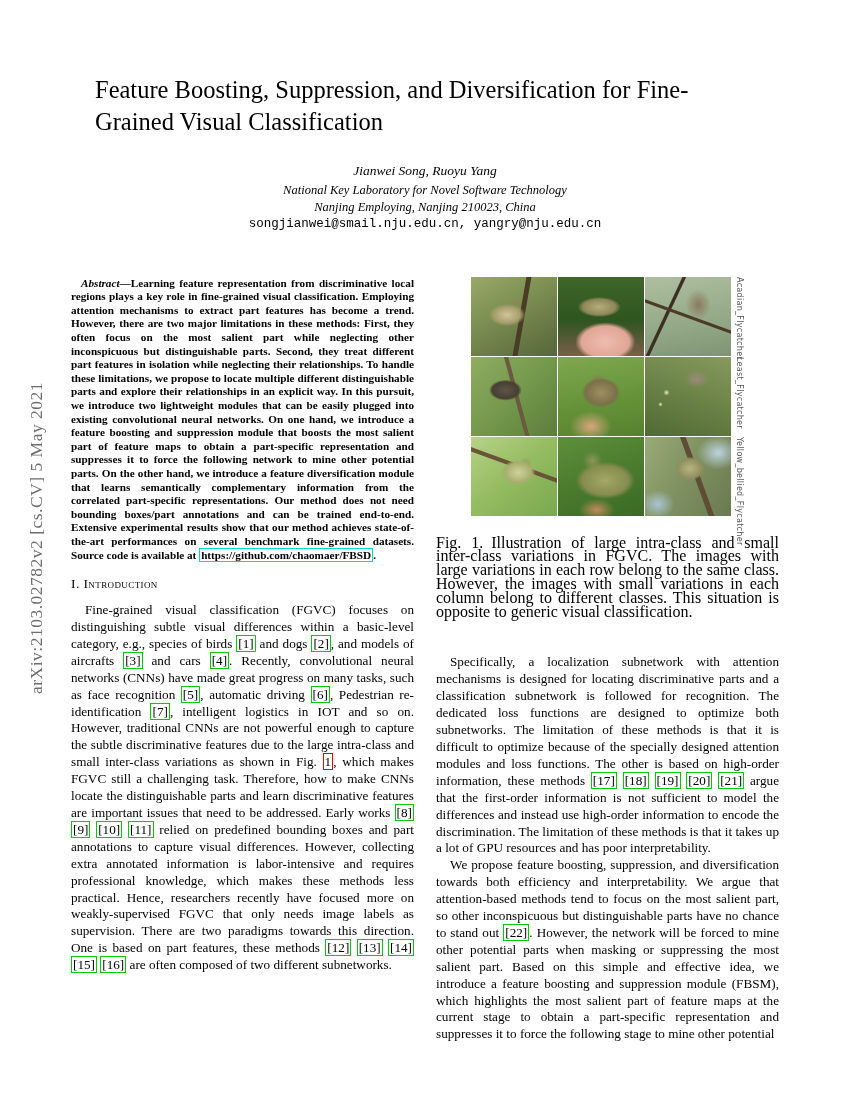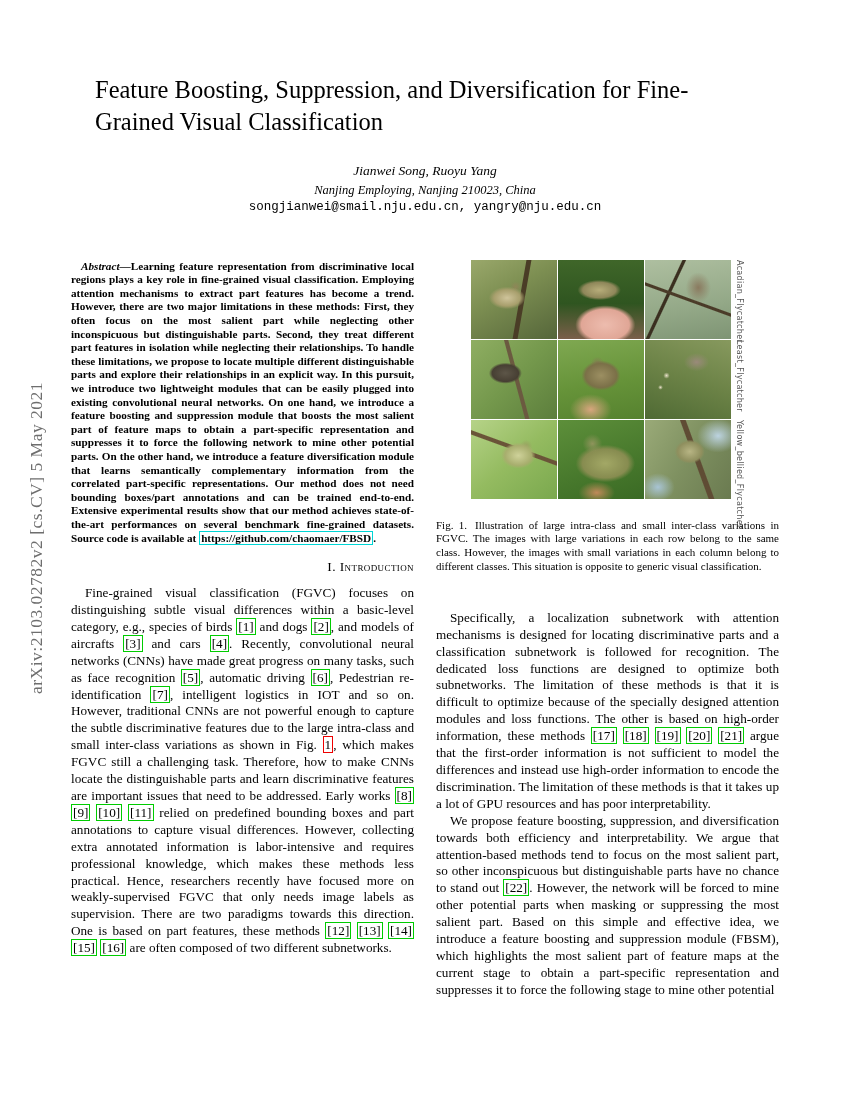--- a/index.html
+++ b/index.html
@@ -33,21 +33,21 @@
 
   
   .abstract {
     font-weight:bold; font-size:11.2px; line-height:13.6px;
     text-align:justify; text-indent:10px;
   }
   .abstract .lead { font-style:italic; }
 
   
   .sec-heading {
-    text-align:right; font-size:13.5px; margin:14px 0 10px 0;
+    text-align:left; font-size:13.5px; margin:14px 0 10px 0;
     font-variant:small-caps; letter-spacing:0.4px;
   }
   .sec-heading .sec-num { font-variant:normal; }
 
   
   .body-para {
     font-size:13.2px; line-height:16.9px; text-align:justify; text-indent:14px;
   }
 
   
@@ -62,21 +62,21 @@
     display:grid; grid-template-columns:repeat(3,86px); grid-auto-rows:79px;
     gap:1px; background:#fff;
   }
   .cell { width:86px; height:79px; }
   .labels-col { display:flex; flex-direction:column; gap:1px; margin-left:4px; }
   .row-label {
     height:79px; writing-mode:vertical-rl;
     font-family:"DejaVu Sans", sans-serif; font-size:8px; color:#555;
     overflow:visible; white-space:nowrap; letter-spacing:0.3px;
   }
-  .caption { font-size:11px; line-height:13.8px; text-align:justify; margin-bottom:36px; }
+  .caption { font-size:16px; line-height:13.8px; text-align:justify; margin-bottom:36px; }
   .caption .cap-label { margin-right:8px; }
 
   
   .c1 { background:
     radial-gradient(ellipse 26px 16px at 42% 48%, #cfc49b 0%, #a89f6d 50%, transparent 70%),
     radial-gradient(circle 8px at 52% 34%, #8f8658 0%, transparent 70%),
     linear-gradient(100deg, transparent 55%, #4a3d26 56%, #4a3d26 60%, transparent 61%),
     linear-gradient(150deg, #9aa86b 0%, #7d8f52 40%, #55663a 100%); }
   .c2 { background:
     radial-gradient(ellipse 30px 14px at 48% 38%, #b7ad7a 0%, #8f875a 55%, transparent 72%),
@@ -122,20 +122,21 @@
 <body>
 
 <div class="page">
 
   <div class="watermark">arXiv:2103.02782v2  [cs.CV]  5 May 2021</div>
 
   <div class="title">Feature Boosting, Suppression, and Diversification for Fine-Grained Visual Classification</div>
 
   <div class="authors-block">
     <div class="author-names">Jianwei Song, Ruoyu Yang</div>
+    <div class="affil">National Key Laboratory for Novel Software Technology</div>
     <div class="affil">Nanjing Employing, Nanjing 210023, China</div>
     <div class="emails">songjianwei@smail.nju.edu.cn, yangry@nju.edu.cn</div>
   </div>
 
   <div class="columns">
 
     <div class="col">
       <div class="abstract"><span class="lead">Abstract</span><span>—</span><span><span>Learning feature representation from discriminative local regions plays a key role in fine-grained visual classification. Employing attention mechanisms to extract part features has become a trend. However, there are two major limitations in these methods: First, they often focus on the most salient part while neglecting other inconspicuous but distinguishable parts. Second, they treat different part features in isolation while neglecting their relationships. To handle these limitations, we propose to locate multiple different distinguishable parts and explore their relationships in an explicit way. In this pursuit, we introduce two lightweight modules that can be easily plugged into existing convolutional neural networks. On one hand, we introduce a feature boosting and suppression module that boosts the most salient part of feature maps to obtain a part-specific representation and suppresses it to force the following network to mine other potential parts. On the other hand, we introduce a feature diversification module that learns semantically complementary information from the correlated part-specific representations. Our method does not need bounding boxes/part annotations and can be trained end-to-end. Extensive experimental results show that our method achieves state-of-the-art performances on several benchmark fine-grained datasets. Source code is available at </span><span class="box link">https://github.com/chaomaer/FBSD</span><span>.</span></span></div>
 
       <div class="sec-heading"><span class="sec-num">I.</span>&nbsp;<span>Introduction</span></div>

